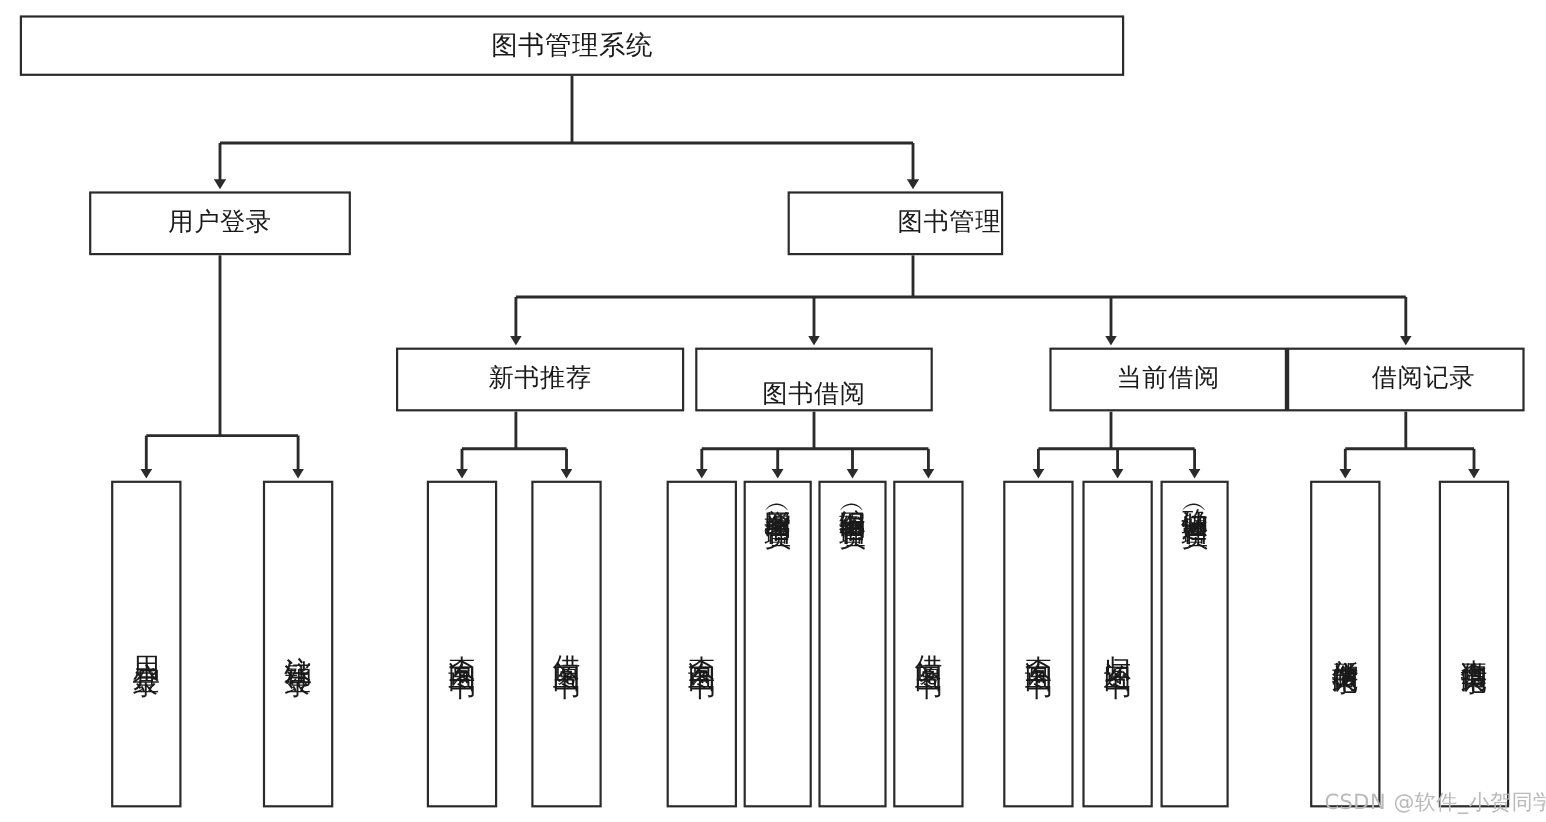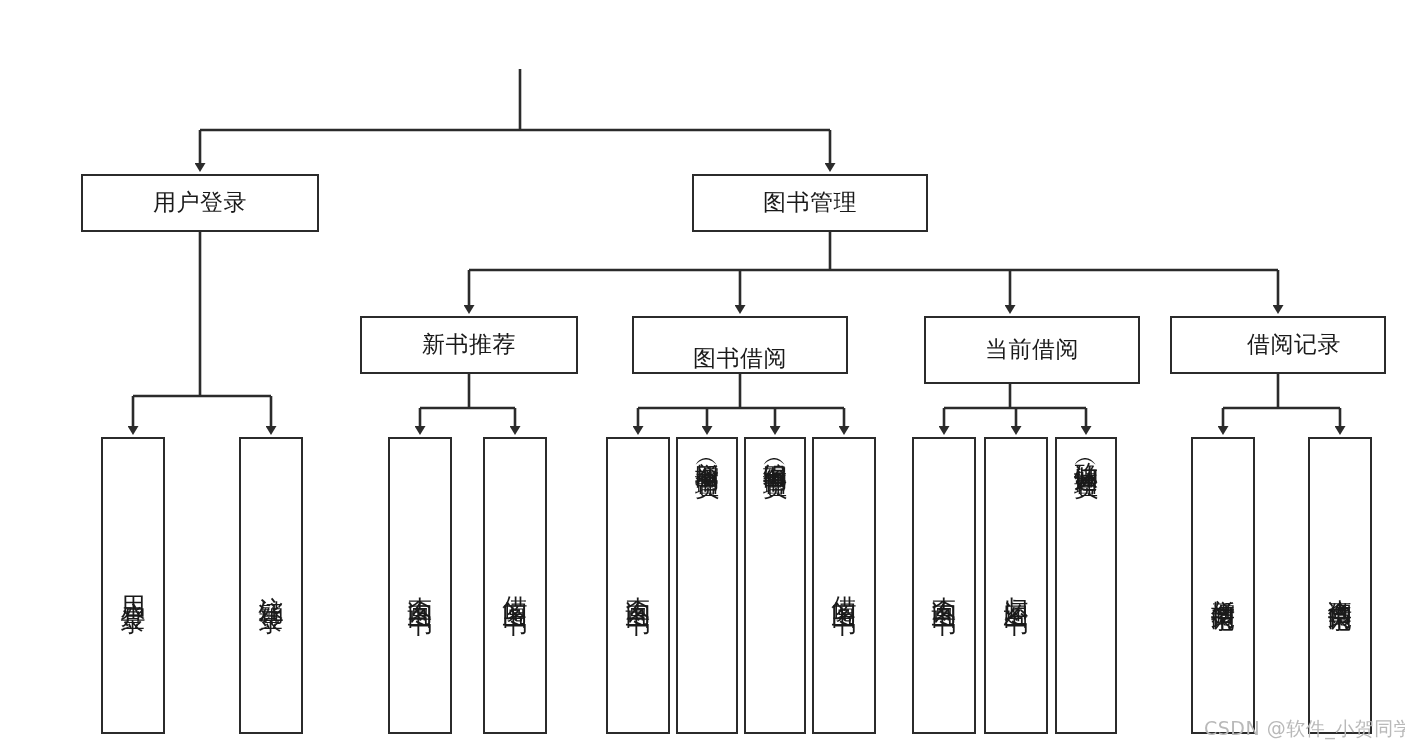--- a/index.html
+++ b/index.html
@@ -128,35 +128,38 @@
       <path d="M1016,408 L1016,427" marker-end="url(#arrow)"></path>
       <path d="M1086,408 L1086,427" marker-end="url(#arrow)"></path>
 
       <path d="M1278,374 L1278,408"></path>
       <path d="M1223,408 L1340,408"></path>
       <path d="M1223,408 L1223,427" marker-end="url(#arrow)"></path>
       <path d="M1340,408 L1340,427" marker-end="url(#arrow)"></path>
     </g>
   </svg>
 
+  <div class="node h root" style="left:18px; top:14px; width:1004px; height:55px;">
+    <span class="lbl">图书管理系统</span>
+  </div>
 
   <div class="node h" style="left:81px; top:174px; width:238px; height:58px;">
     <span class="lbl">用户登录</span>
   </div>
-  <div class="node h" style="left:692px; top:174px; width:236px; height:58px;">
+  <div class="node h" style="left:716px; top:174px; width:196px; height:58px;justify-content:flex-end;">
     <span class="lbl">图书管理</span>
   </div>
 
-  <div class="node h" style="left:360px; top:316px; width:218px; height:58px;">
+  <div class="node h" style="left:360px; top:316px; width:262px; height:58px;">
     <span class="lbl">新书推荐</span>
   </div>
   <div class="node h" style="left:632px; top:316px; width:216px; height:58px;align-items:flex-end;">
     <span class="lbl">图书借阅</span>
   </div>
-  <div class="node h" style="left:924px; top:316px; width:216px; height:68px;">
+  <div class="node h" style="left:954px; top:316px; width:216px; height:58px;">
     <span class="lbl">当前借阅</span>
   </div>
   <div class="node h" style="left:1170px; top:316px; width:216px; height:58px;padding-left:32px;">
     <span class="lbl">借阅记录</span>
   </div>
 
   <div class="node v" style="left:101px; top:437px; width:64px; height:297px;">
     <span class="lbl">用户登录</span>
   </div>
   <div class="node v" style="left:239px; top:437px; width:64px; height:297px;">

